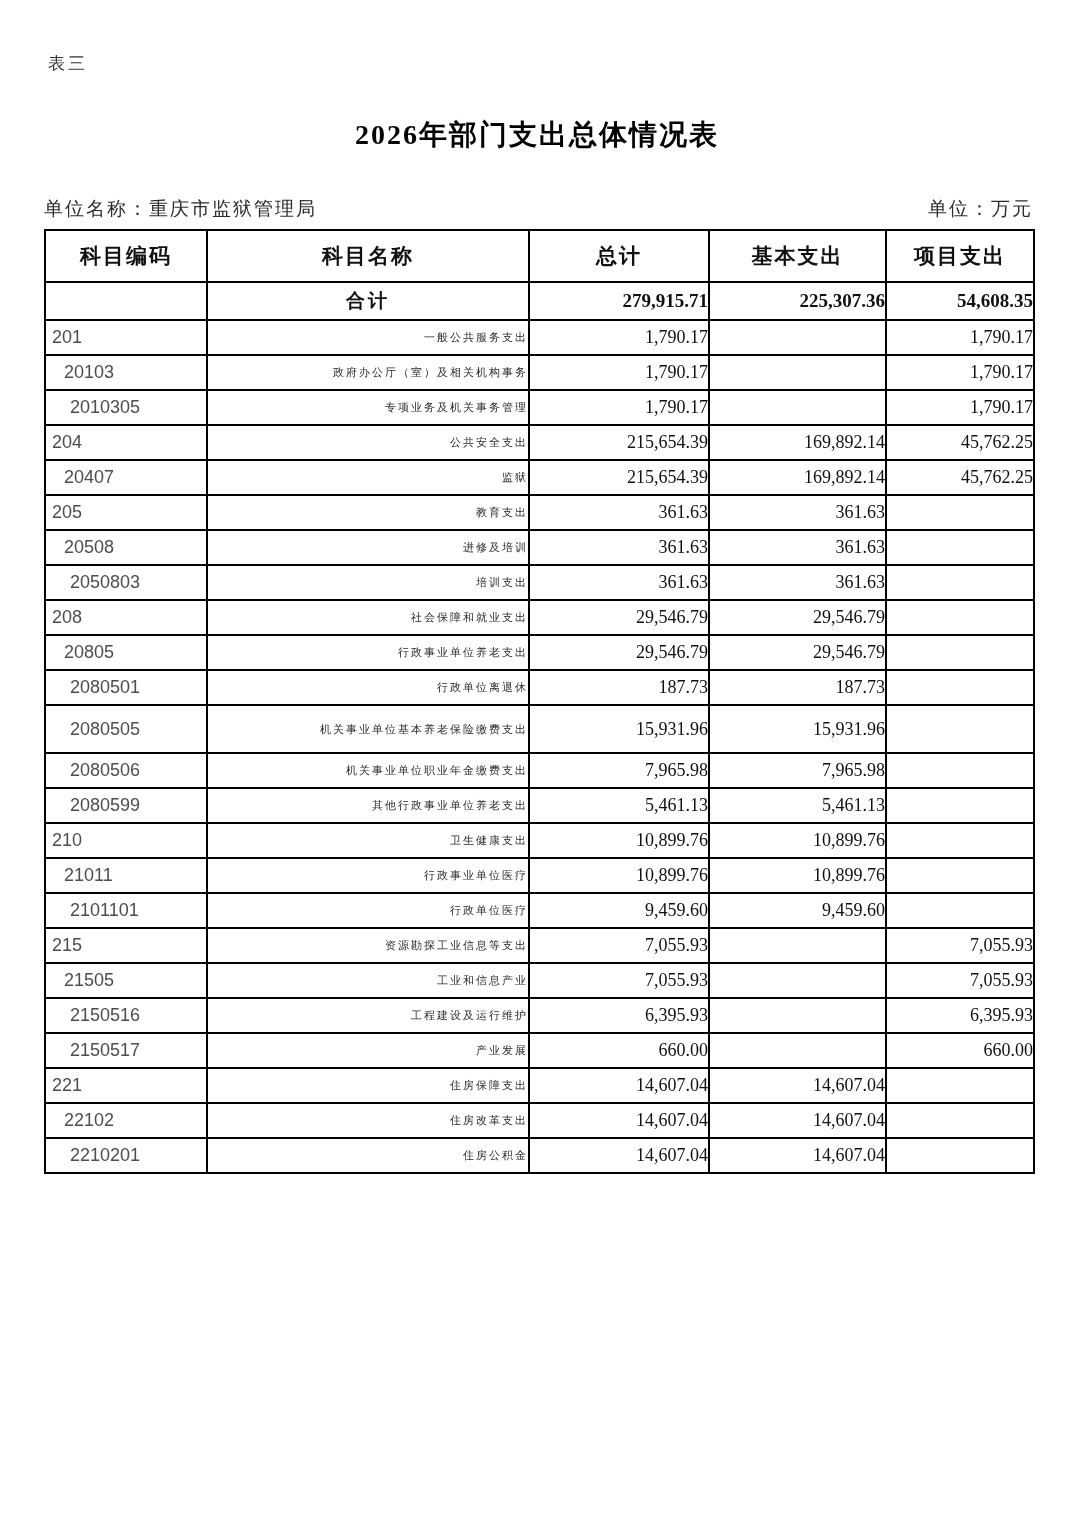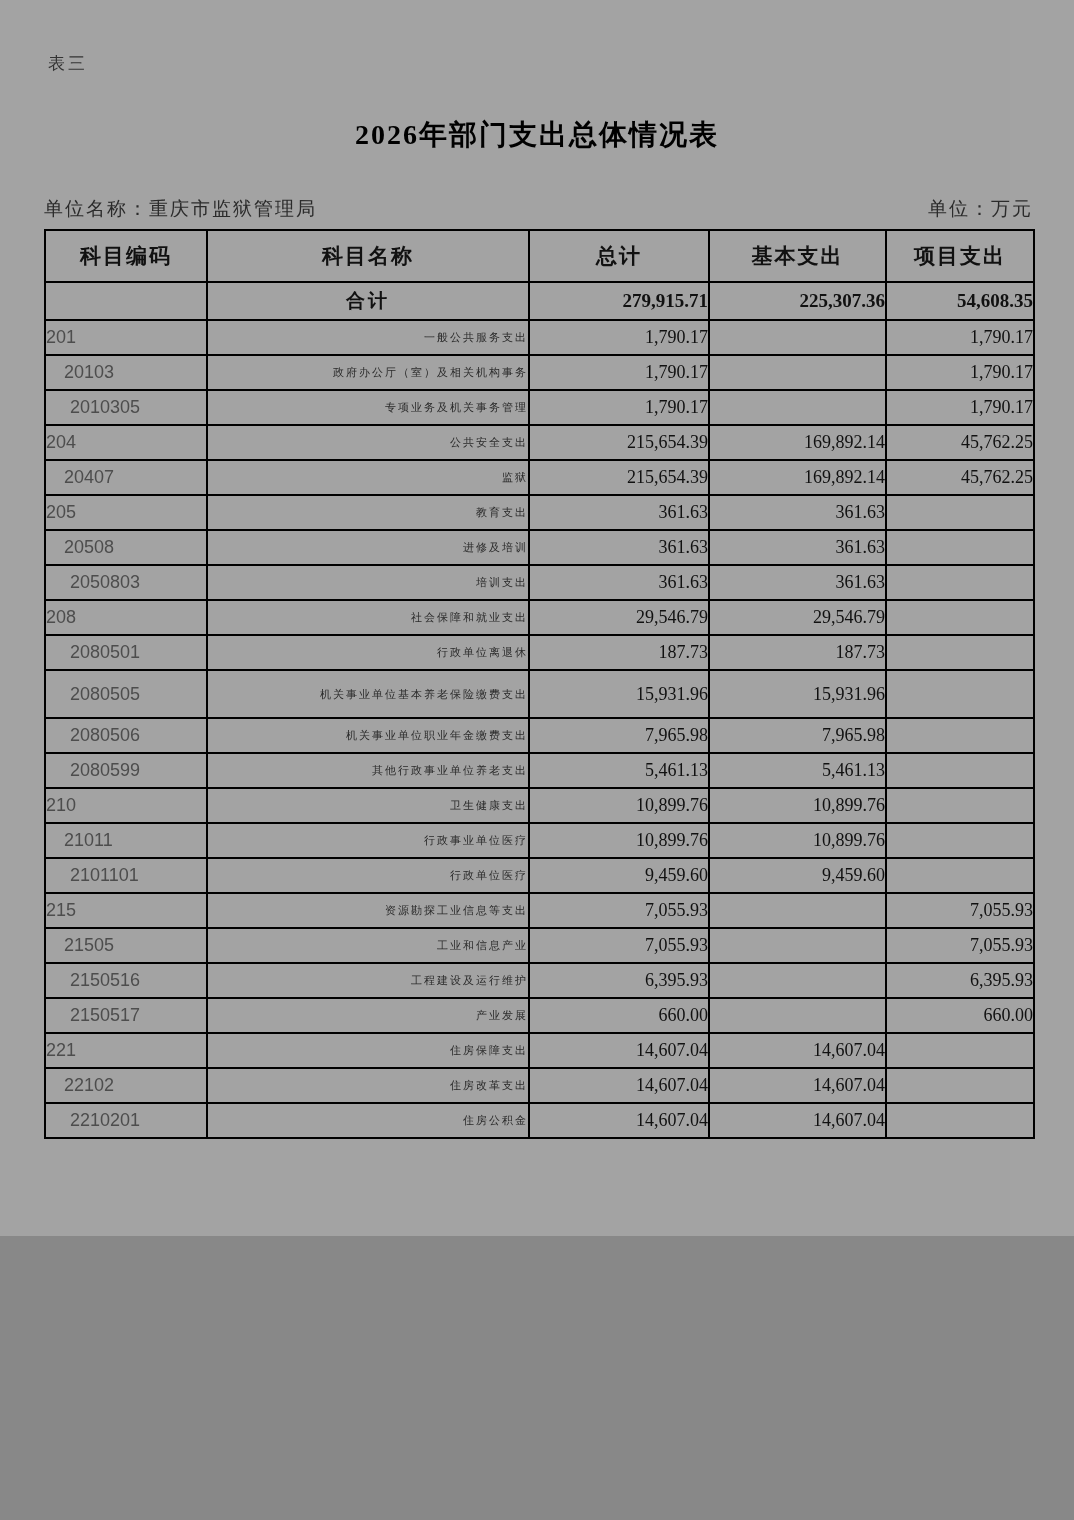--- a/index.html
+++ b/index.html
@@ -1,19 +1,19 @@
 <!DOCTYPE html>
 <html><head>
 <meta charset="utf-8">
 <style>
   html,body{margin:0;padding:0;background:#888;}
   .page{
     position:relative;
-    width:1074px;height:1236px;
-    background:#a3a3a3;
+    width:1074px;height:1520px;
+    background:#ffffff;
     font-family:"Liberation Serif", serif;
     color:#1a1a1a;
     overflow:hidden;
   }
   .corner-label{
     position:absolute;left:48px;top:52px;
     font-size:17px;color:#333;letter-spacing:3px;
   }
   .doc-title{
     position:absolute;left:0;top:116px;width:100%;
@@ -56,21 +56,21 @@
     font-size:18px;color:#111;
     text-align:right;vertical-align:middle;
     padding-right:4px;
   }
   tr.total-row td.num{font-weight:bold;font-size:19px;}
   td.total-name{
     font-family:"Liberation Sans", sans-serif;
     font-size:19px;font-weight:bold;color:#111;
     text-align:center;letter-spacing:3px;vertical-align:middle;
   }
-  .c1 td.code{margin-top:48px;}
+  .c1 td.code{padding-left:6px;margin-top:48px;}
   .c2 td.code{padding-left:18px;}
   .c3 td.code{padding-left:24px;}
   .c1 td.name{padding-left:8px;}
   .c2 td.name{padding-left:26px;font-family:Liberation Mono, monospace;}
   .c3 td.name{padding-left:44px;}
   td.name.wrapped{vertical-align:top;}
   td.name.wrapped .clip{
     height:33px;overflow:hidden;line-height:21px;padding-top:13px;
   }
 </style>
@@ -169,20 +169,27 @@
           <td class="num">361.63</td>
           <td class="num"></td>
         </tr>
         <tr class="data-row c1">
           <td class="code">208</td>
           <td class="name">社会保障和就业支出</td>
           <td class="num">29,546.79</td>
           <td class="num">29,546.79</td>
           <td class="num"></td>
         </tr>
+        <tr class="data-row c2">
+          <td class="code">20805</td>
+          <td class="name">行政事业单位养老支出</td>
+          <td class="num">29,546.79</td>
+          <td class="num">29,546.79</td>
+          <td class="num"></td>
+        </tr>
         <tr class="data-row c3">
           <td class="code">2080501</td>
           <td class="name">行政单位离退休</td>
           <td class="num">187.73</td>
           <td class="num">187.73</td>
           <td class="num"></td>
         </tr>
         <tr class="data-row c3">
           <td class="code">2080505</td>
           <td class="name wrapped">

